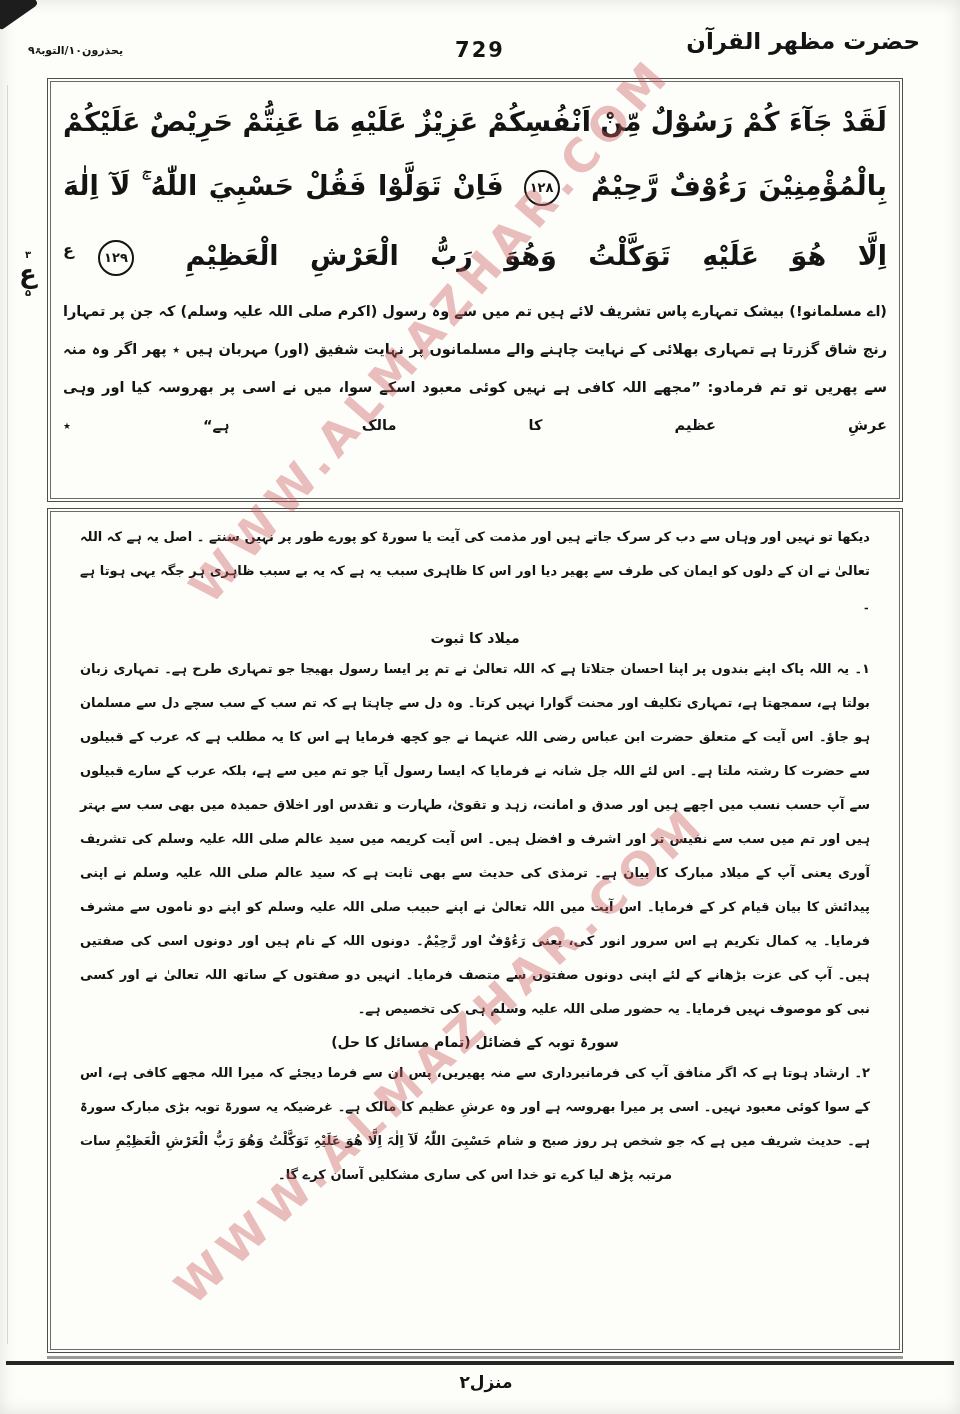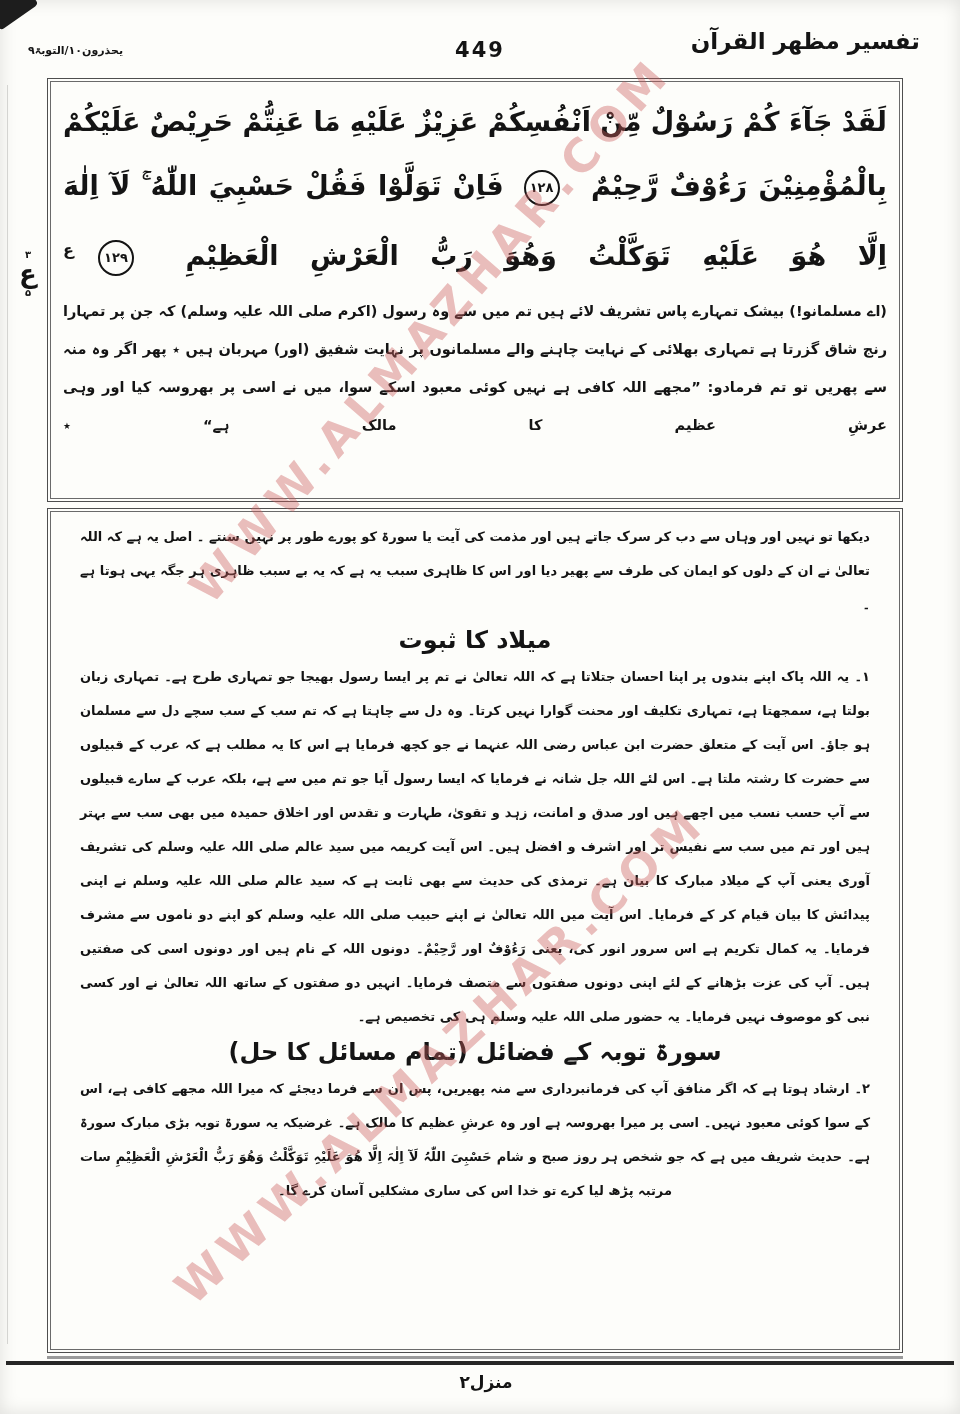--- a/index.html
+++ b/index.html
@@ -56,41 +56,41 @@
     padding:4px 12px 6px;text-align:justify;text-align-last:justify;direction:rtl;
   }
   
   .commentary{padding:8px 12px 4px;}
   .para{
     font-size:13px;font-weight:bold;line-height:34px;margin:0 17px 4px;
     text-align:justify;direction:rtl;
   }
   .para.center-last{text-align-last:center;}
   .heading{
-    font-size:24px;font-weight:bold;text-align:center;margin:0 0 6px;
+    font-size:14px;font-weight:bold;text-align:center;margin:8px 0 6px;
   }
   
   .rule-gray{position:absolute;right:57px;left:47px;top:1356px;height:3px;background:#9a9a9a;z-index:2;}
   .rule-dark{position:absolute;right:6px;left:6px;top:1361px;height:4px;background:#262626;z-index:2;}
   .footer-manzil{position:absolute;top:1372px;left:12px;right:0;text-align:center;
     font-size:17px;font-weight:bold;}
 </style>
 </head>
 <body>
 
 <div class="page">
 
   <div class="corner-smudge"></div>
   <div class="scan-edge"></div>
 
   <div class="watermark wm1">WWW.ALMAZHAR.COM</div>
   <div class="watermark wm2">WWW.ALMAZHAR.COM</div>
 
-  <div class="hdr-title">تفسير مظهر القرآن</div>
-  <div class="hdr-page-num">449</div>
+  <div class="hdr-title">حضرت مظهر القرآن</div>
+  <div class="hdr-page-num">729</div>
   <div class="hdr-ref">یحذرون۱۰/التوبۃ۹</div>
 
   <div class="ruku-mark">
     <span class="num">۳</span>
     <span class="ain">ع</span>
     <span class="num">۵</span>
   </div>
 
   <section class="box verse-box">
     <div class="box-inner">

